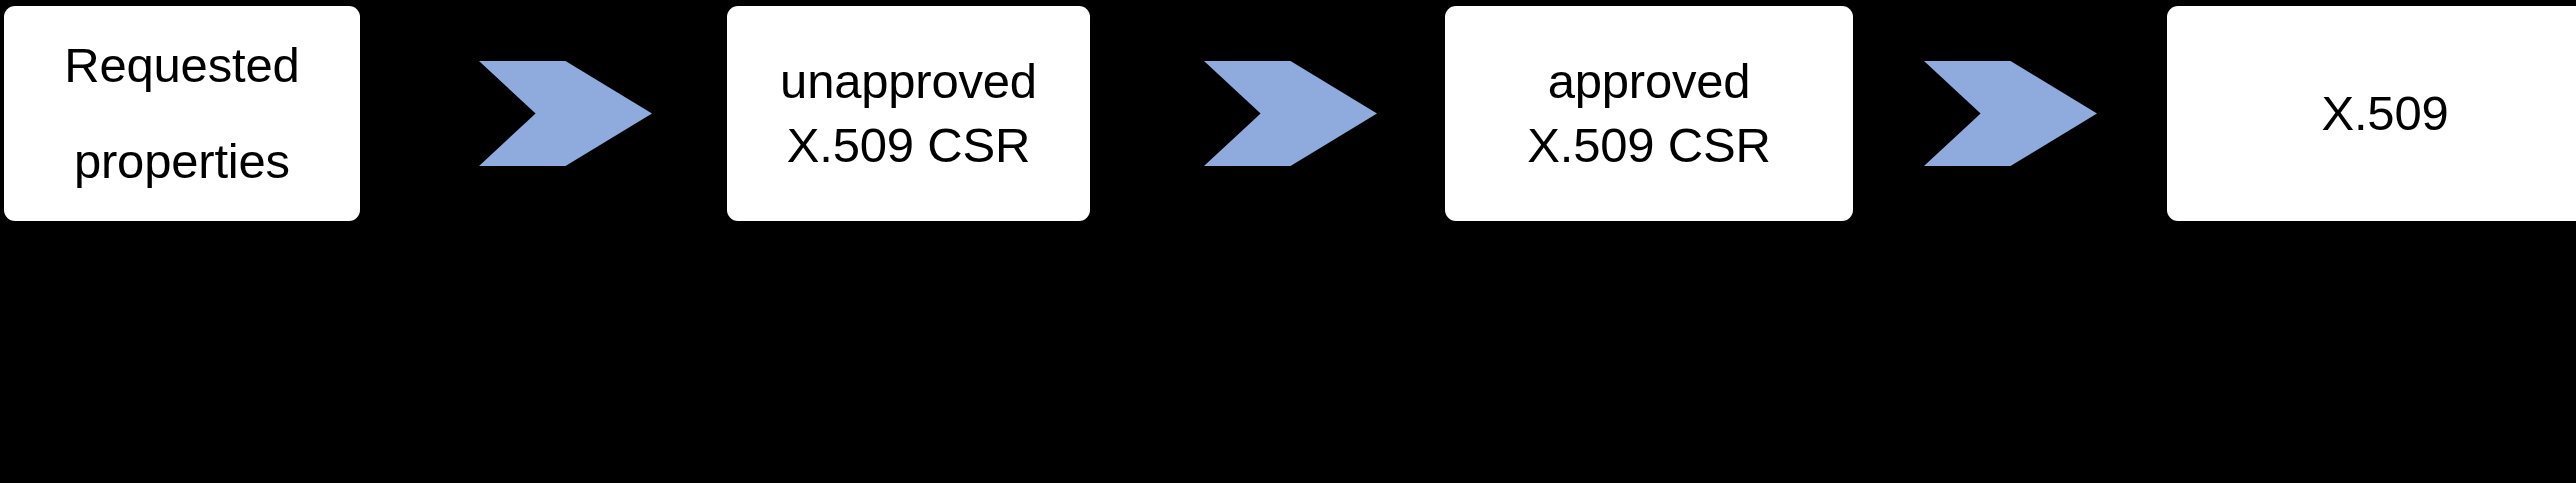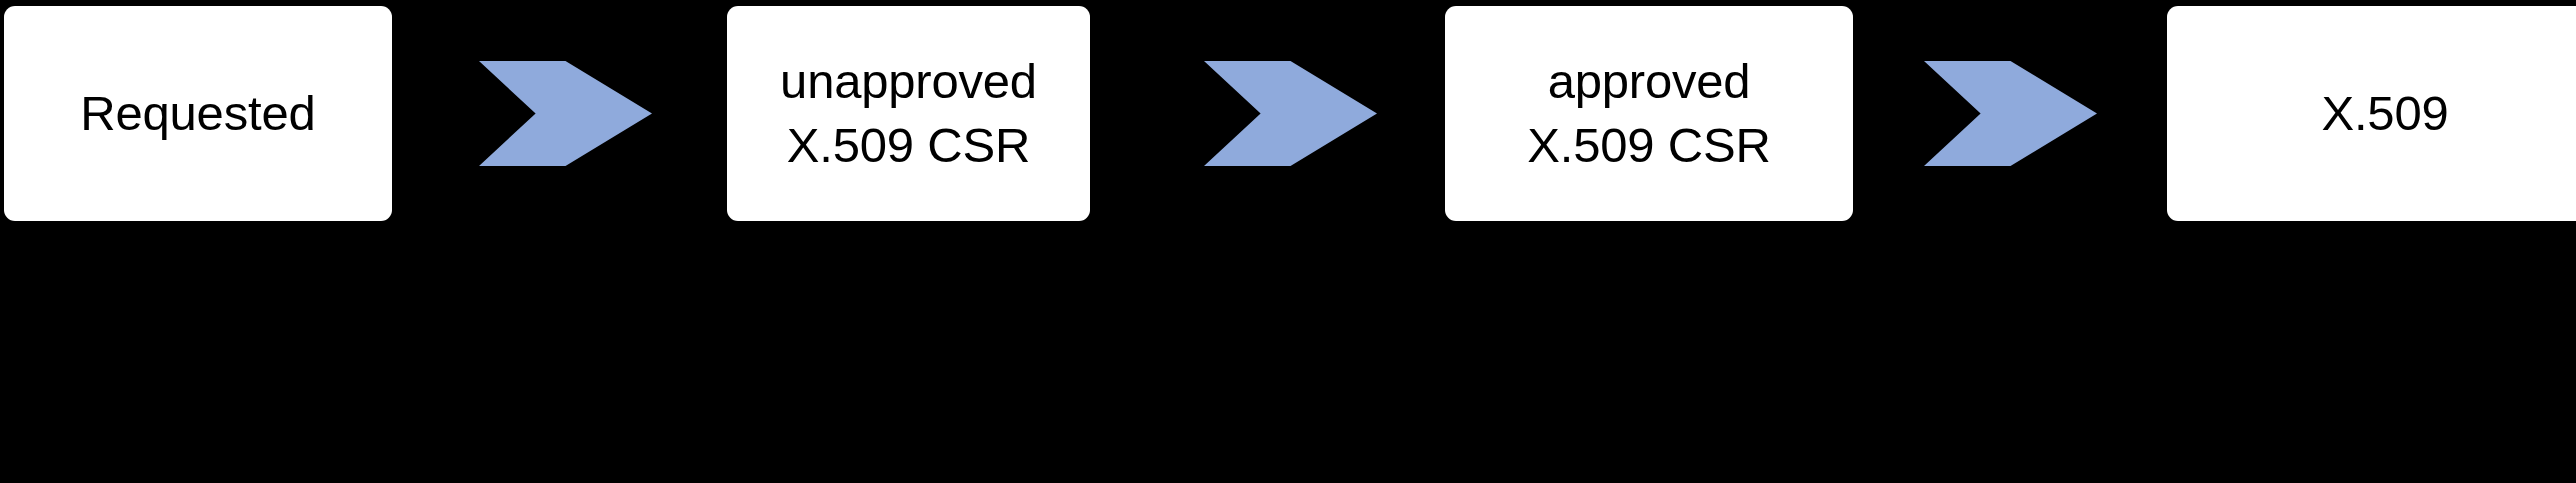--- a/index.html
+++ b/index.html
@@ -38,21 +38,21 @@
   .node-line {
     color: #000000;
     font-size: 49px;
     line-height: 1.30;
     font-weight: 400;
     text-align: center;
     white-space: nowrap;
     letter-spacing: -0.2px;
   }
 
-  .node-1 { left: 3.9px;    width: 388px; gap: 32px; }
+  .node-1 { left: 3.9px;    width: 356px; gap: 32px; }
   .node-2 { left: 727px;  width: 363px; }
   .node-3 { left: 1445px; width: 408px; justify-content: center; }
   .node-4 { left: 2167px; width: 436px; }
 
   
   .arrow {
     position: absolute;
     top: 61px;
     width: 173px;
     height: 105px;
@@ -63,20 +63,21 @@
   .arrow-2 { left: 1204px; }
   .arrow-3 { left: 1924px; }
 </style>
 </head>
 <body>
 
 <div id="diagram">
 
   <div class="node node-1">
     <div class="node-line">Requested</div>
+    <div class="node-line">properties</div>
   </div>
 
   <div class="arrow arrow-1">
     <svg viewBox="0 0 220 134" preserveAspectRatio="none" aria-hidden="true">
       <polygon points="0,0 110,0 220,67 110,134 0,134 72,67" fill="#8FAADC"></polygon>
     </svg>
   </div>
 
   <div class="node node-2">
     <div class="node-line">unapproved</div>

